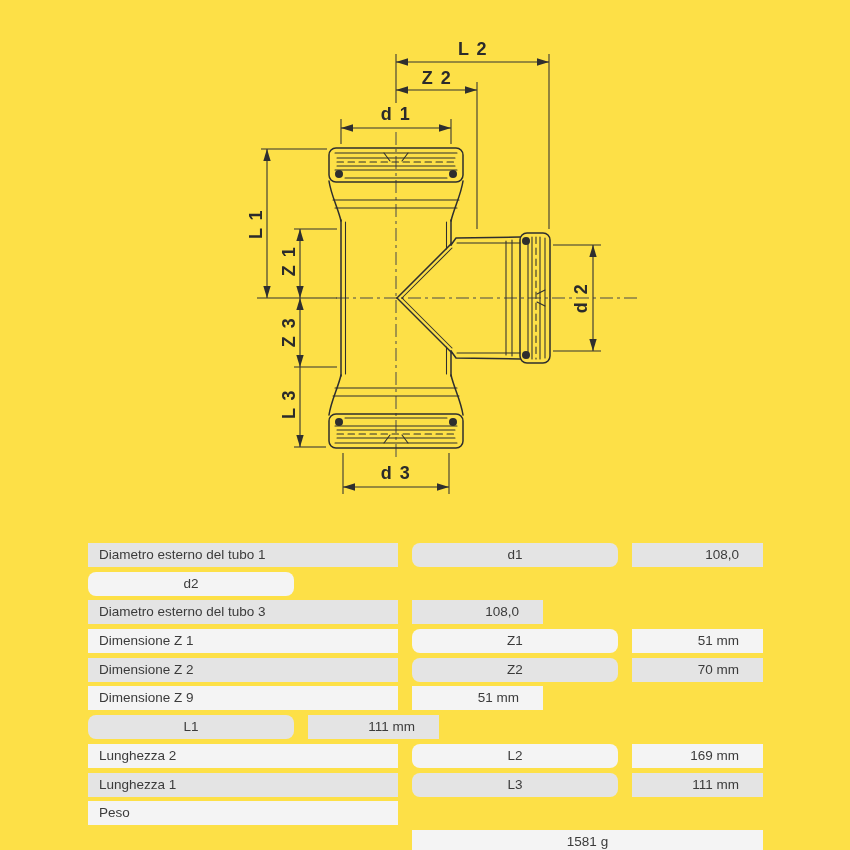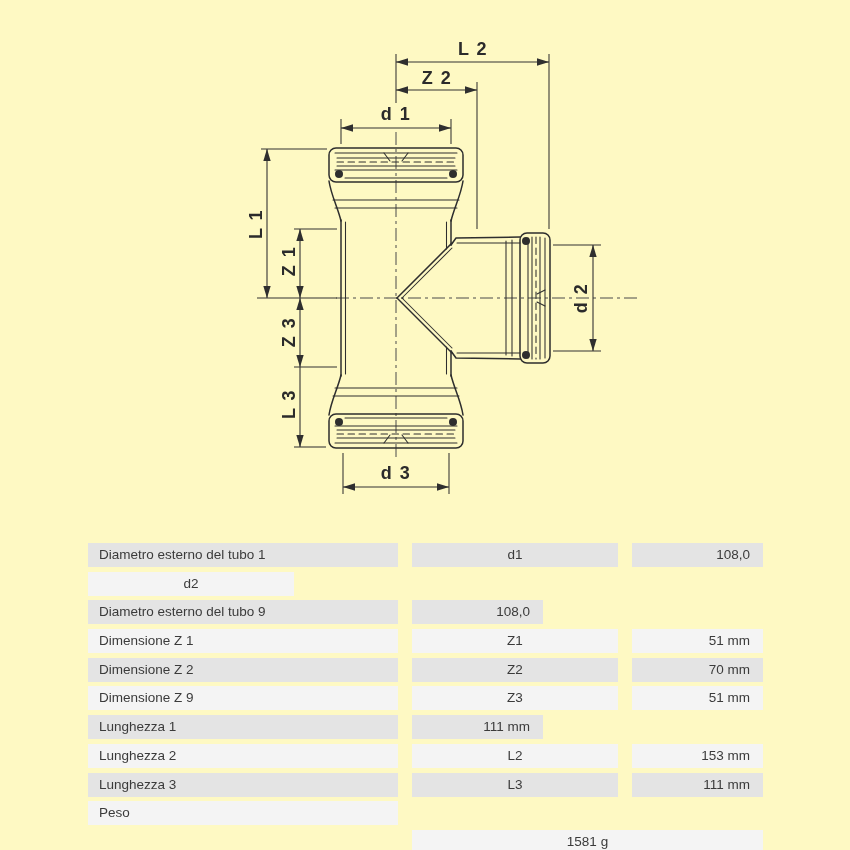--- a/index.html
+++ b/index.html
@@ -1,27 +1,27 @@
 <!DOCTYPE html>
 <html><head>
 <meta charset="utf-8">
 <style>
   html,body{margin:0;padding:0;background:#ffffff;}
-  .canvas{position:relative;width:850px;height:850px;background:#fef9c3;overflow:hidden;
+  .canvas{position:relative;width:850px;height:850px;background:#fde047;overflow:hidden;
           font-family:"Liberation Sans",sans-serif;}
   .drawing{position:absolute;top:0;left:0;}
   .dim-label{font-family:"Liberation Sans",sans-serif;font-size:18px;font-weight:700;
              letter-spacing:1.5px;fill:#2b2b2b;}
   .spec-table{position:absolute;left:88px;top:543px;width:675px;font-size:13.5px;color:#3b3b3b;}
   .row{display:flex;gap:14px;margin-bottom:4.7px;}
   .cell{height:24px;line-height:24px;background:#f4f4f4;box-sizing:border-box;}
   .row.odd .cell{background:#e4e4e4;}
   .c1{width:310px;padding-left:11px;}
-  .c2{width:206px;text-align:center;}
-  .c3{width:131px;text-align:right;padding-right:13px;}
+  .c2{width:206px;text-align:center;border-radius:8px;}
+  .c3{width:131px;text-align:right;padding-right:24px;}
   .cm{width:351px;text-align:center;margin-top:29px;}
 </style>
 </head>
 <body>
 
 <div class="canvas">
 
   <svg class="drawing" width="850" height="516" viewBox="0 0 850 516">
     <defs>
       <marker id="ah" viewBox="0 0 13 9" refX="12.5" refY="4.5" markerWidth="13" markerHeight="9" orient="auto-start-reverse" markerUnits="userSpaceOnUse">
@@ -154,49 +154,48 @@
 
     <div class="row odd">
       <div class="cell c1">Diametro esterno del tubo 1</div>
       <div class="cell c2">d1</div>
       <div class="cell c3">108,0</div>
     </div>
     <div class="row even">
       <div class="cell c2">d2</div>
     </div>
     <div class="row odd">
-      <div class="cell c1">Diametro esterno del tubo 9</div>
+      <div class="cell c1">Diametro esterno del tubo 3</div>
       <div class="cell c3">108,0</div>
     </div>
     <div class="row even">
       <div class="cell c1">Dimensione Z 1</div>
       <div class="cell c2">Z1</div>
       <div class="cell c3">51 mm</div>
     </div>
     <div class="row odd">
       <div class="cell c1">Dimensione Z 2</div>
       <div class="cell c2">Z2</div>
       <div class="cell c3">70 mm</div>
     </div>
     <div class="row even">
       <div class="cell c1">Dimensione Z 9</div>
-      <div class="cell c2">Z3</div>
       <div class="cell c3">51 mm</div>
     </div>
     <div class="row odd">
-      <div class="cell c1">Lunghezza 1</div>
+      <div class="cell c2">L1</div>
       <div class="cell c3">111 mm</div>
     </div>
     <div class="row even">
       <div class="cell c1">Lunghezza 2</div>
       <div class="cell c2">L2</div>
-      <div class="cell c3">153 mm</div>
-    </div>
-    <div class="row odd">
-      <div class="cell c1">Lunghezza 3</div>
+      <div class="cell c3">169 mm</div>
+    </div>
+    <div class="row odd">
+      <div class="cell c1">Lunghezza 1</div>
       <div class="cell c2">L3</div>
       <div class="cell c3">111 mm</div>
     </div>
     <div class="row even">
       <div class="cell c1">Peso</div>
       <div class="cell cm">1581 g</div>
     </div>
 
   </div>
 </div>

